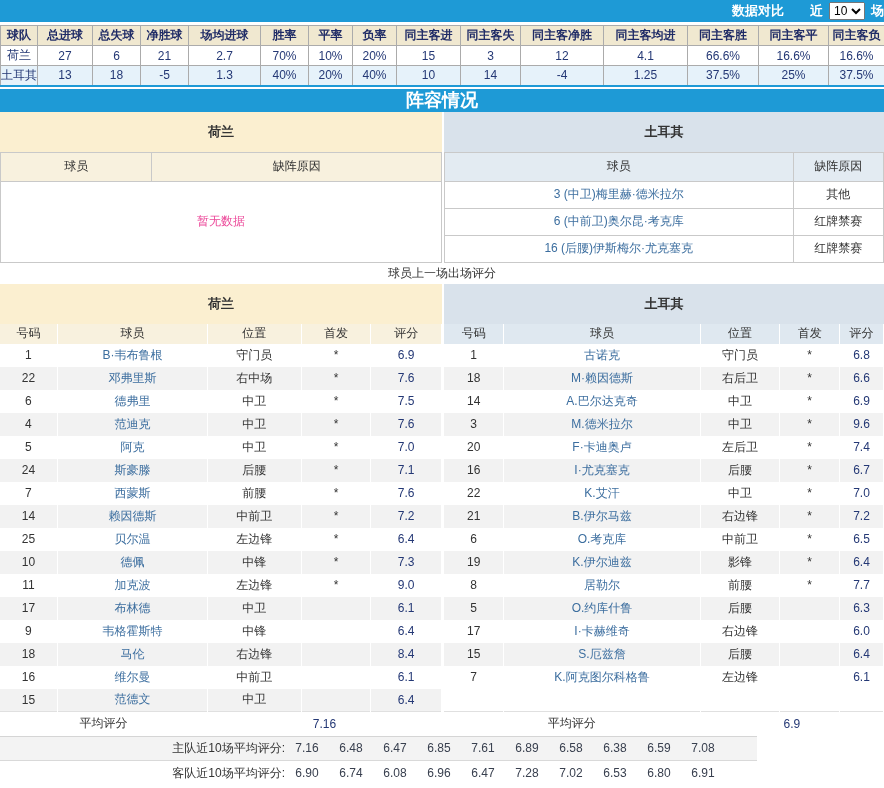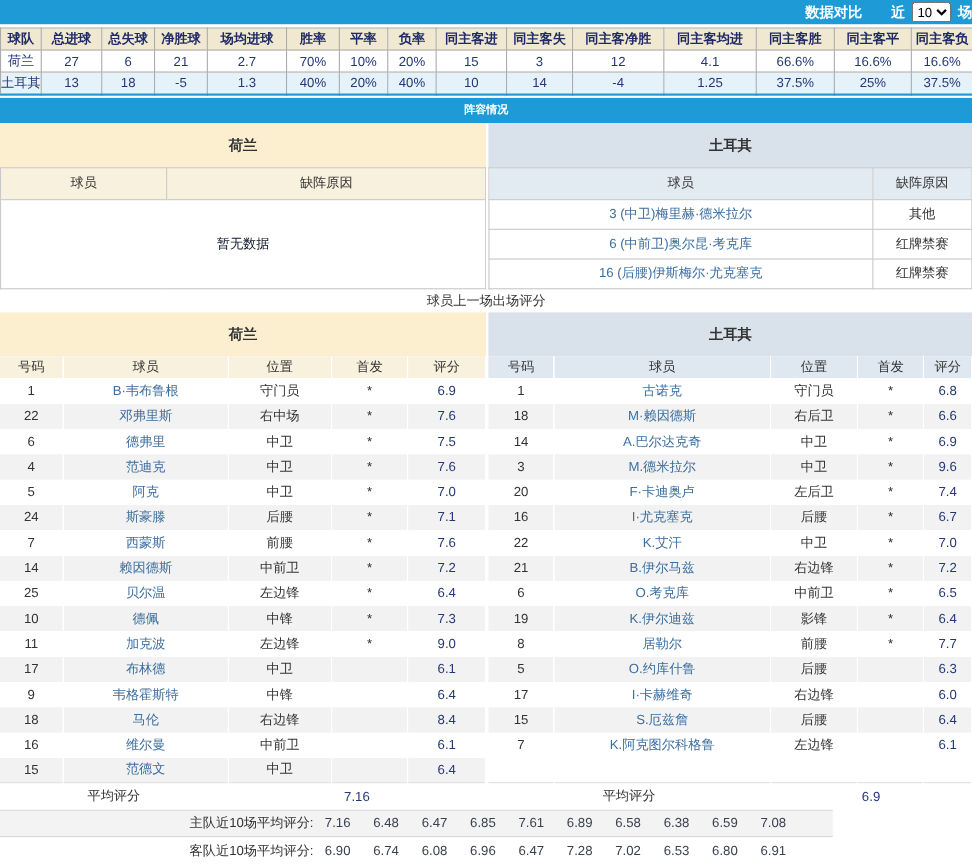--- a/index.html
+++ b/index.html
@@ -56,21 +56,21 @@
   }
   .stats tr.r2 th, .stats tr.r2 td { background: #E6F2FA; }
   
   .section-bar {
     height: 23px;
     line-height: 23px;
     margin-top: 2px;
     background: #1E9AD6;
     color: #fff;
     font-weight: bold;
-    font-size: 10px;
+    font-size: 18px;
     text-align: center;
   }
   
   .split { display: flex; width: 884px; }
   .half { width: 50%; }
   .half.rightside { border-left: 2px solid #fff; }
   .team-head {
     height: 40px;
     line-height: 40px;
     text-align: center;
@@ -87,21 +87,21 @@
     text-align: center;
     overflow: hidden;
     white-space: nowrap;
     padding: 0;
     font-weight: normal;
   }
   .lineup-table .subhead th { height: 29px; color: #333; }
   .lineup-left  .subhead th { background: #F8F1DE; }
   .lineup-right .subhead th { background: #E3EBF2; }
   .lineup-table td { height: 27px; background: #fff; }
-  .no-data { color: #0f172a; }
+  .no-data { color: #ec4899; }
   .lineup-player { color: #3C6E9F; }
   
   .ratings-title {
     height: 21px;
     line-height: 21px;
     text-align: center;
     color: #333;
     background: #fff;
   }
   .rt { width: 100%; border-collapse: collapse; table-layout: fixed; }

